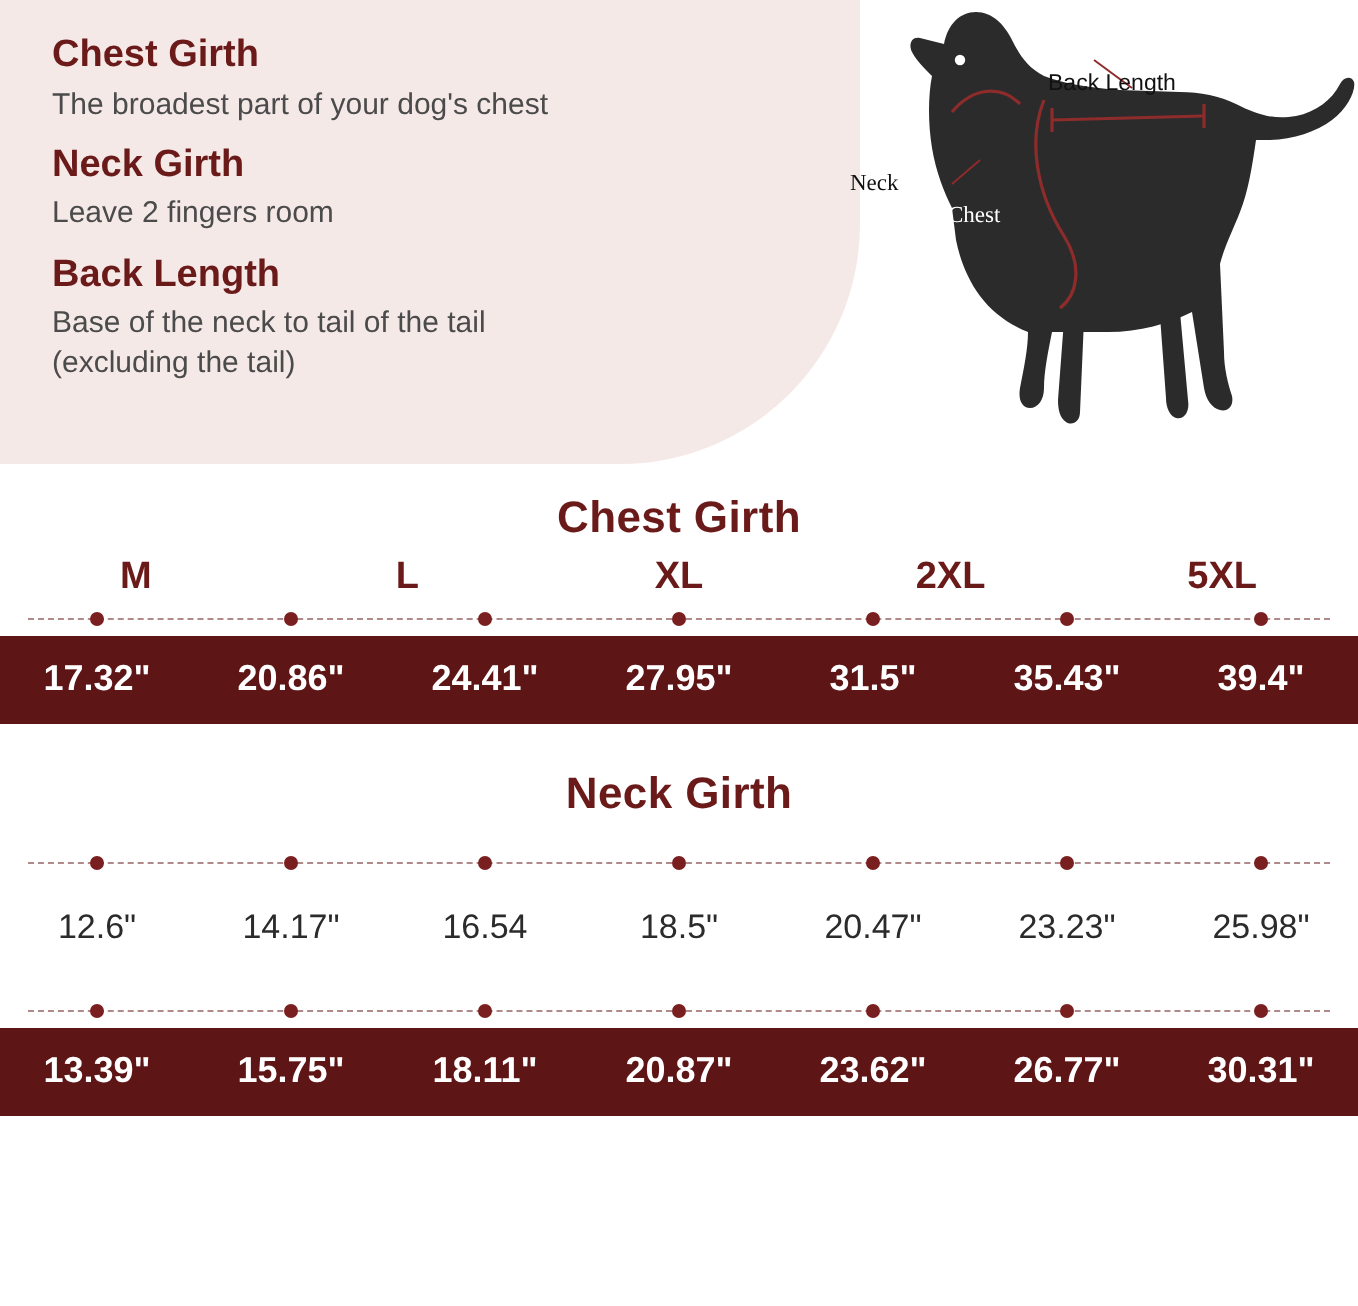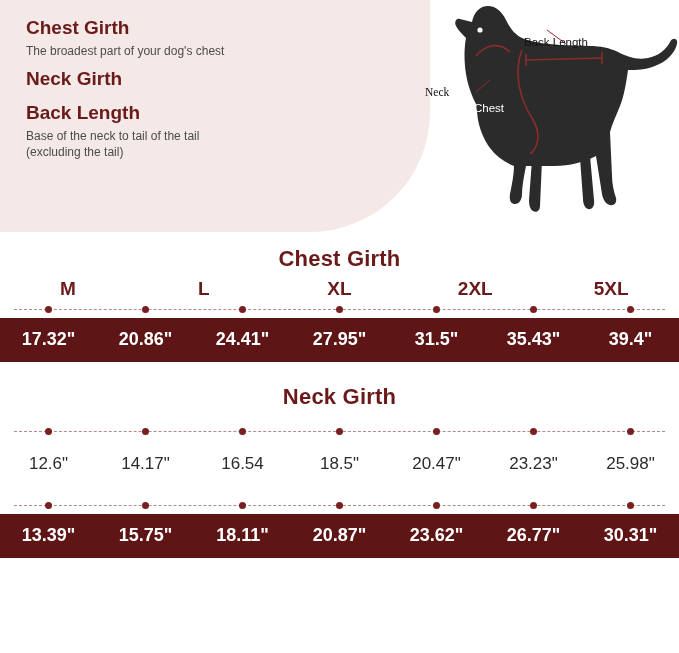--- a/index.html
+++ b/index.html
@@ -36,21 +36,21 @@
     width: 390px;
   }
   .legend-item { margin-bottom: 6px; }
   .legend-title {
     font-size: 19px;
     font-weight: bold;
     color: #6b1a1a;
     line-height: 1.5;
   }
   .legend-sub {
-    font-size: 12px;
+    font-size: 15px;
     color: #4b4b4b;
     line-height: 1.35;
     font-weight: normal;
   }
 
   
   .dog-wrap {
     position: absolute;
     right: 0;
     top: 0;
@@ -58,21 +58,21 @@
     height: 232px;
   }
   .dog-label {
     position: absolute;
     font-size: 11.5px;
     color: #111111;
     white-space: nowrap;
   }
   .lbl-back { left: 110px; top: 36px; }
   .lbl-neck { left: 11px; top: 86px; font-family: Liberation Serif, serif; }
-  .lbl-chest { left: 60px; top: 102px; color:#ffffff; }
+  .lbl-chest { left: 60px; top: 102px; color:#ffffff;font-family:Liberation Serif, serif; }
 
   
   .section { position: relative; width: 679px; }
 
   .sec-title {
     text-align: center;
     font-size: 22px;
     font-weight: bold;
     color: #6b1a1a;
     padding-top: 14px;
@@ -153,20 +153,21 @@
 <div class="top">
   <div class="top-bg"></div>
 
   <div class="legend">
     <div class="legend-item">
       <div class="legend-title">Chest Girth</div>
       <div class="legend-sub">The broadest part of your dog's chest</div>
     </div>
     <div class="legend-item">
       <div class="legend-title">Neck Girth</div>
+      <div class="legend-sub">Leave 2 fingers room</div>
     </div>
     <div class="legend-item">
       <div class="legend-title">Back Length</div>
       <div class="legend-sub" style="white-space:pre-line">Base of the neck to tail of the tail
 (excluding the tail)</div>
     </div>
   </div>
 
   <div class="dog-wrap">
     <svg width="265" height="232" viewBox="0 0 265 232">

